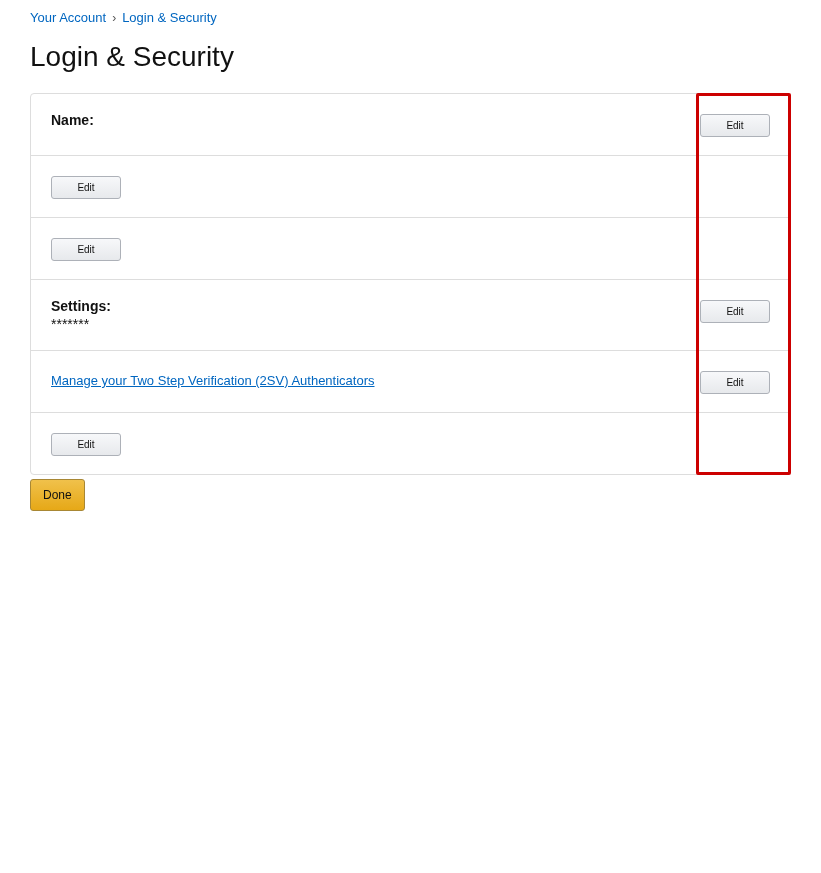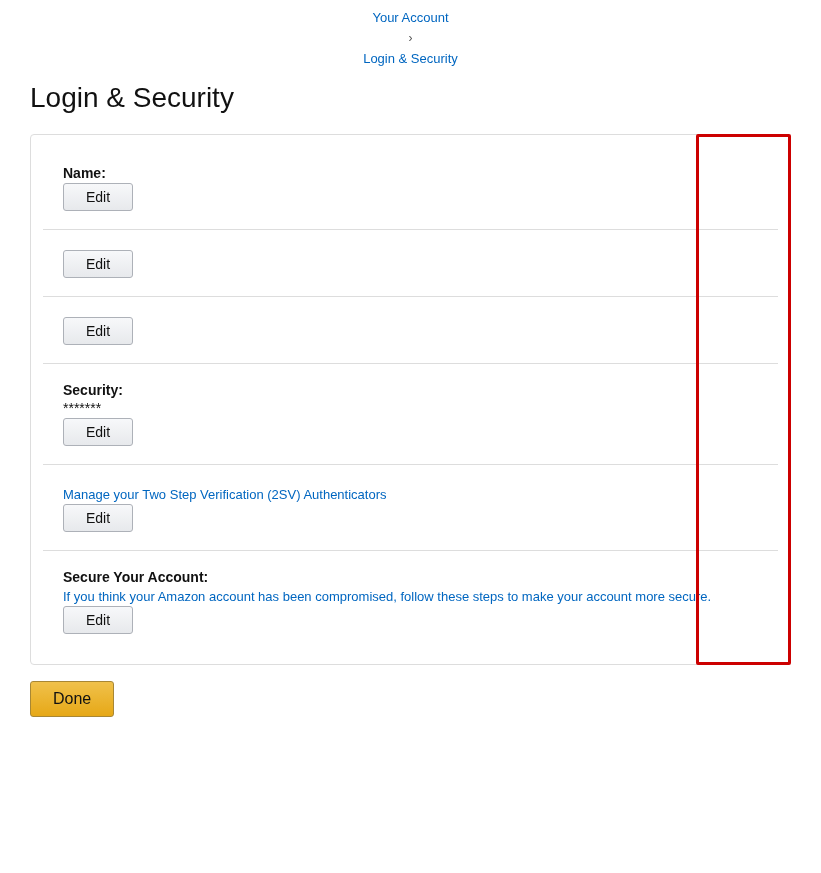--- a/index.html
+++ b/index.html
@@ -1,19 +1,18 @@
 <!DOCTYPE html>
 <html><head>
   <meta charset="utf-8">
   <style>
     * {
       box-sizing: border-box;
       margin: 0;
       padding: 0;
-      flex-direction: column;
     }
 
     body {
       font-family: Arial, sans-serif;
       background: #fff;
       color: #111;
       font-size: 14px;
       padding: 10px 30px 30px 30px;
     }
 
@@ -42,21 +41,21 @@
     h1 {
       font-size: 28px;
       font-weight: normal;
       color: #111;
       margin-bottom: 20px;
     }
 
     .card {
       border: 1px solid #ddd;
       border-radius: 4px;
-      padding: 12px;
+      padding: 0;
       max-width: 780px;
     }
 
     .row {
       display: flex;
       align-items: flex-start;
       justify-content: space-between;
       padding: 18px 20px;
       border-bottom: 1px solid #ddd;
       position: relative;
@@ -80,35 +79,36 @@
     .row-value {
       font-size: 14px;
       color: #111;
       margin-top: 2px;
     }
 
     .row-description {
       color: #0066c0;
       font-size: 13px;
       margin-top: 4px;
+      text-decoration: underline;
     }
 
     .row-edit {
       flex-shrink: 0;
       display: flex;
       align-items: flex-start;
       padding-top: 2px;
     }
 
     .edit-btn {
       background: linear-gradient(to bottom, #f7f8fa, #e7e9ec);
       border: 1px solid #adb1b8;
       border-radius: 3px;
       padding: 5px 18px;
-      font-size: 14px;
+      font-size: 10px;
       color: #111;
       cursor: pointer;
       min-width: 70px;
       text-align: center;
     }
 
     .card-wrapper {
       position: relative;
       max-width: 780px;
     }
@@ -119,26 +119,26 @@
       top: 0;
       bottom: 0;
       width: 95px;
       border: 3px solid #cc0000;
       border-radius: 2px;
       pointer-events: none;
       z-index: 10;
     }
 
     .done-btn {
-      margin-top: 16px;
+      margin-top: 4px;
       background: linear-gradient(to bottom, #f0c14b, #e6a817);
       border: 1px solid #a88734;
       border-radius: 3px;
-      padding: 8px 22px;
-      font-size: 16px;
+      padding: 8px 12px;
+      font-size: 12px;
       color: #111;
       cursor: pointer;
     }
   </style>
 </head>
 <body>
 
 
 
 <nav class="breadcrumb">
@@ -165,40 +165,36 @@
           <button class="edit-btn">Edit</button>
         </div>
       </div>
       <div class="row">
         <div class="row-edit">
           <button class="edit-btn">Edit</button>
         </div>
       </div>
       <div class="row">
         <div class="row-content">
-          <div class="row-label">Security:</div>
+          <div class="row-label">Settings:</div>
           <div class="row-value">*******</div>
         </div>
         <div class="row-edit">
           <button class="edit-btn">Edit</button>
         </div>
       </div>
       <div class="row">
         <div class="row-content">
           <div class="row-description">Manage your Two Step Verification (2SV) Authenticators</div>
         </div>
         <div class="row-edit">
           <button class="edit-btn">Edit</button>
         </div>
       </div>
       <div class="row">
-        <div class="row-content">
-          <div class="row-label">Secure Your Account:</div>
-          <div class="row-description">If you think your Amazon account has been compromised, follow these steps to make your account more secure.</div>
-        </div>
         <div class="row-edit">
           <button class="edit-btn">Edit</button>
         </div>
       </div>
     </div>
   <div class="red-outline"></div>
 </div>
 
 <button class="done-btn">Done</button>
 

